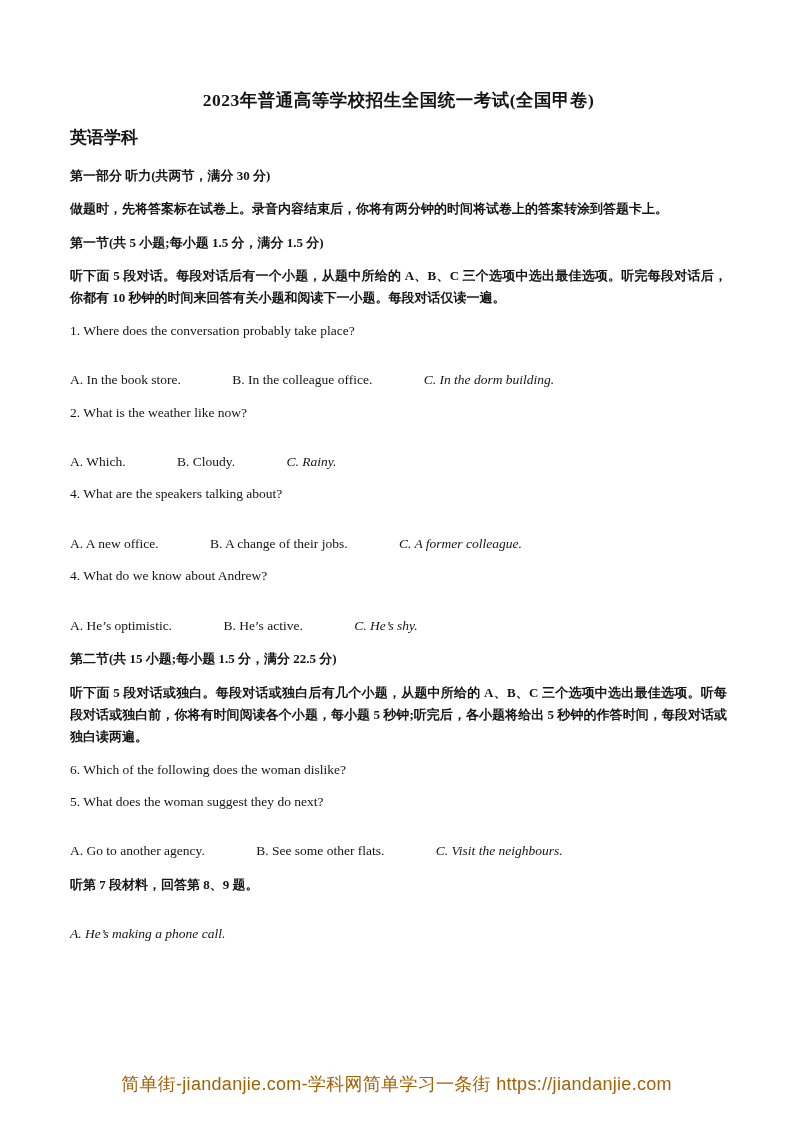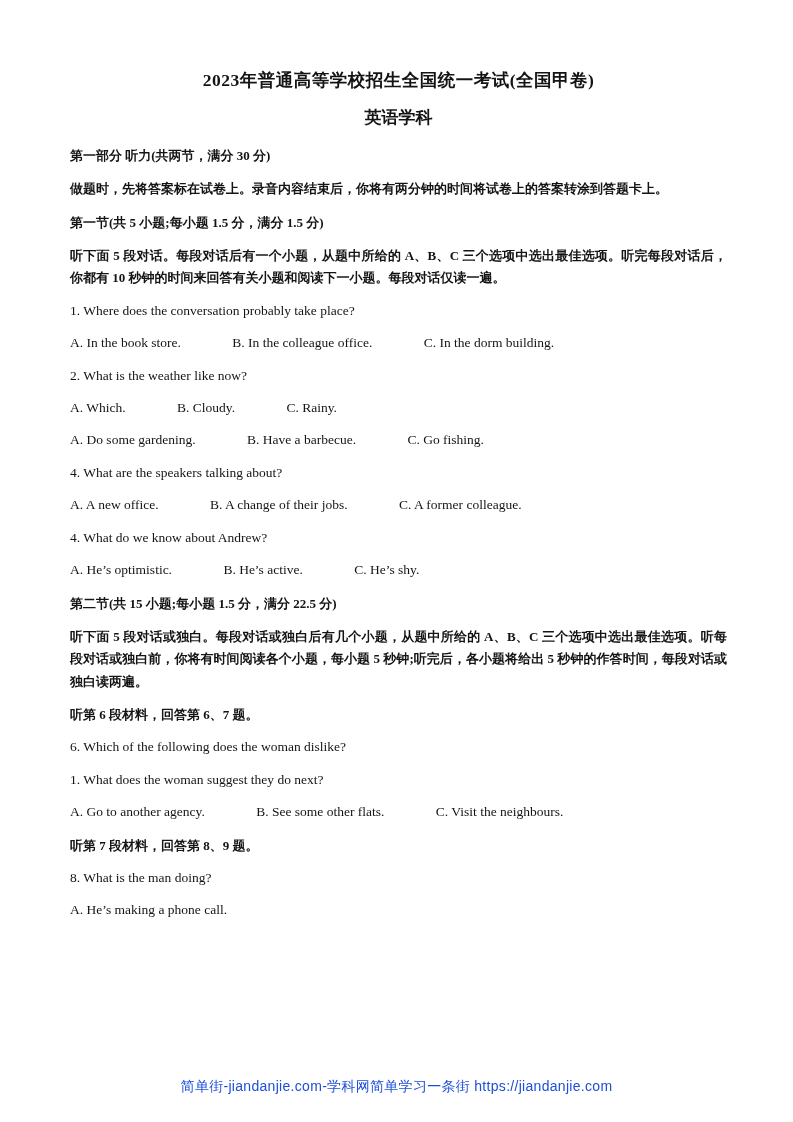--- a/index.html
+++ b/index.html
@@ -3,34 +3,34 @@
 <meta charset="utf-8">
 <style>
   html, body { margin: 0; padding: 0; background: #ffffff; }
   .page {
     position: relative;
     width: 793px;
     height: 1122px;
     margin: 0 auto;
     background: #ffffff;
     box-sizing: border-box;
-    padding: 58px 66px 0 70px;
+    padding: 78px 66px 0 70px;
     font-family: "Liberation Serif", serif;
     color: #141414;
     overflow: hidden;
   }
   .title {
     text-align: center;
     font-size: 17.5px;
     font-weight: bold;
     margin: 10px 0 14px 0;
     letter-spacing: 0.5px;
   }
   .subtitle {
-    text-align: center;
+    text-align: left;
     font-size: 17px;
     font-weight: bold;
     margin: 0 0 16px 0;
   }
   .cn-bold {
     font-size: 13px;
     font-weight: bold;
     line-height: 1.72;
     margin: 0 0 11px 0;
     text-align: justify;
@@ -43,31 +43,32 @@
     font-family: Liberation Serif, serif;
   }
   .opts {
     font-size: 13.5px;
     line-height: 1.55;
     margin: 0 0 11.5px 0;
   }
   .opt {
     display: inline-block;
     margin-right: 48px;
+    margin-top: 17px;
   }
-  .opt:last-child { margin-right: 0; }
+  .opt:last-child { margin-right: 0; font-style: italic; }
   .footer {
     position: absolute;
     left: 0;
     bottom: 26px;
     width: 100%;
     text-align: center;
     font-family: "Liberation Sans", sans-serif;
-    font-size: 14px;
-    color: #1d4ed8;
+    font-size: 18px;
+    color: #a16207;
     letter-spacing: 0.3px;
   }
 </style>
 </head>
 <body>
 
 <div class="page">
 
   <h1 class="title">2023年普通高等学校招生全国统一考试(全国甲卷)</h1>
   <h2 class="subtitle">英语学科</h2>
@@ -84,55 +85,48 @@
     <span class="opt">C. In the dorm building.</span>
   </p>
 
   <p class="q">2. What is the weather like now?</p>
   <p class="opts">
     <span class="opt">A. Which.</span>
     <span class="opt">B. Cloudy.</span>
     <span class="opt">C. Rainy.</span>
   </p>
 
-  <p class="opts">
-    <span class="opt">A. Do some gardening.</span>
-    <span class="opt">B. Have a barbecue.</span>
-    <span class="opt">C. Go fishing.</span>
-  </p>
 
   <p class="q">4. What are the speakers talking about?</p>
   <p class="opts">
     <span class="opt">A. A new office.</span>
     <span class="opt">B. A change of their jobs.</span>
     <span class="opt">C. A former colleague.</span>
   </p>
 
   <p class="q">4. What do we know about Andrew?</p>
   <p class="opts">
     <span class="opt">A. He’s optimistic.</span>
     <span class="opt">B. He’s active.</span>
     <span class="opt">C. He’s shy.</span>
   </p>
 
   <p class="cn-bold">第二节(共 15 小题;每小题 1.5 分，满分 22.5 分)</p>
   <p class="cn-bold">听下面 5 段对话或独白。每段对话或独白后有几个小题，从题中所给的 A、B、C 三个选项中选出最佳选项。听每段对话或独白前，你将有时间阅读各个小题，每小题 5 秒钟;听完后，各小题将给出 5 秒钟的作答时间，每段对话或独白读两遍。</p>
-  <p class="cn-bold">听第 6 段材料，回答第 6、7 题。</p>
 
   <p class="q">6. Which of the following does the woman dislike?</p>
 
-  <p class="q">1. What does the woman suggest they do next?</p>
+  <p class="q">5. What does the woman suggest they do next?</p>
   <p class="opts">
     <span class="opt">A. Go to another agency.</span>
     <span class="opt">B. See some other flats.</span>
     <span class="opt">C. Visit the neighbours.</span>
   </p>
 
   <p class="cn-bold">听第 7 段材料，回答第 8、9 题。</p>
 
-  <p class="q">8. What is the man doing?</p>
   <p class="opts">
     <span class="opt">A. He’s making a phone call.</span>
   </p>
 
   <div class="footer">简单街-jiandanjie.com-学科网简单学习一条街 https://jiandanjie.com</div>
 
 </div>
 
 </body></html>

